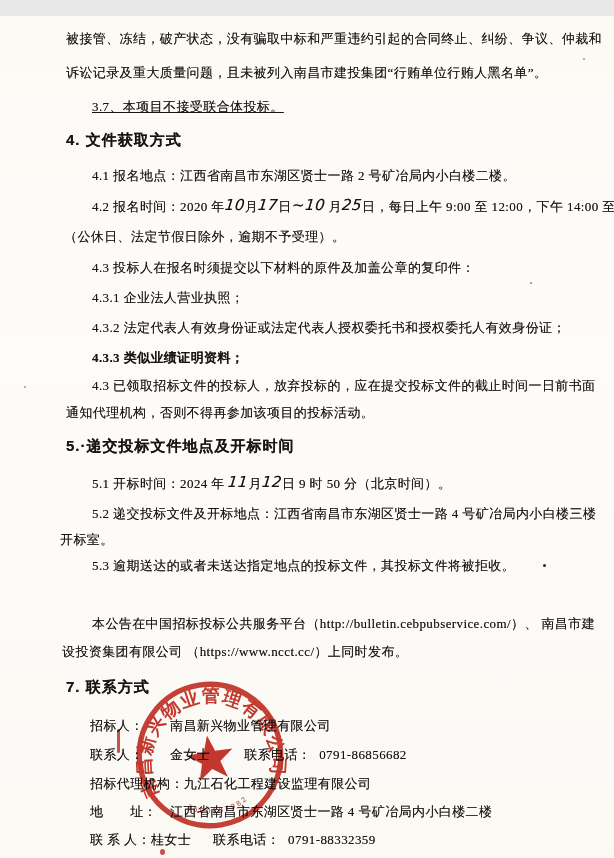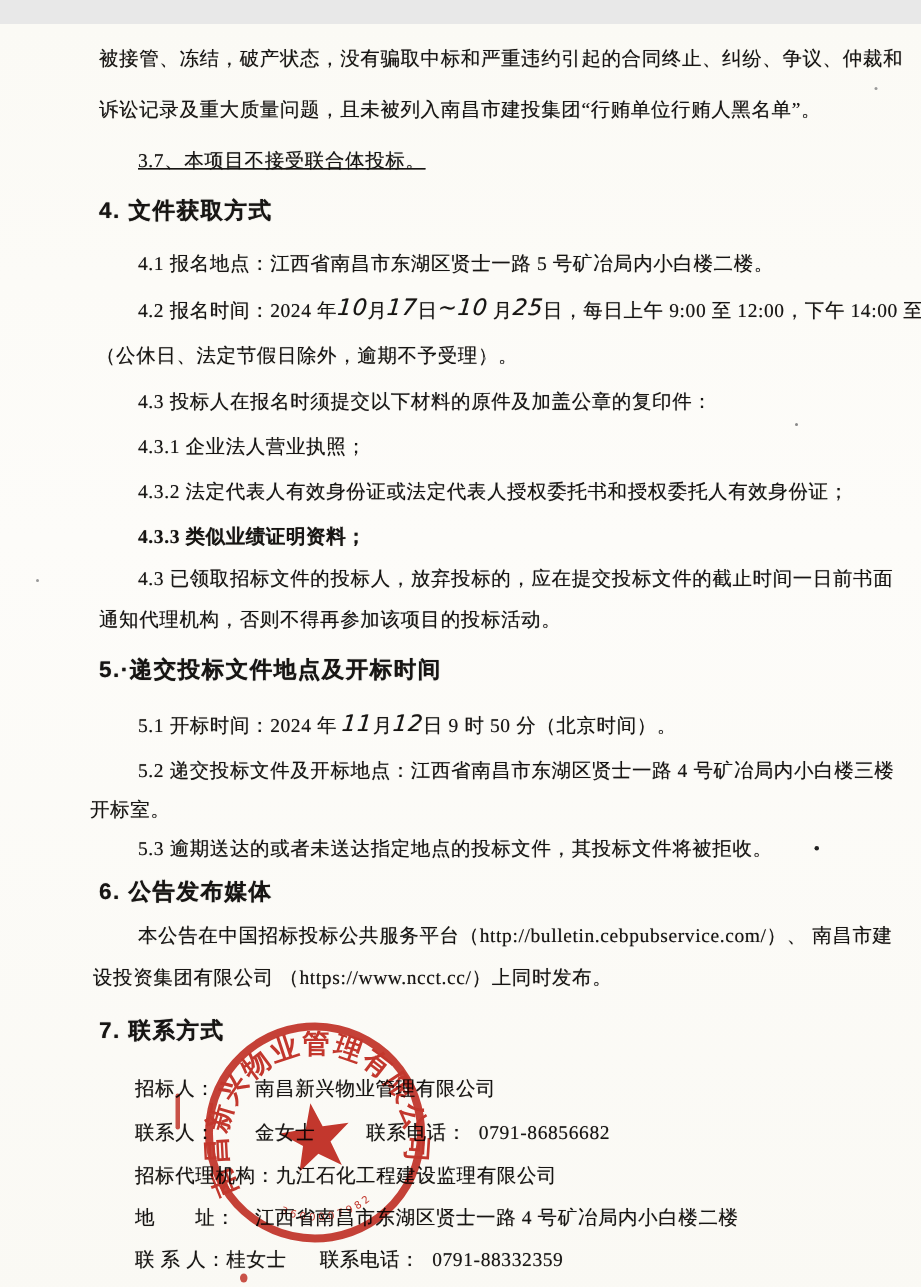--- a/index.html
+++ b/index.html
@@ -68,41 +68,40 @@
 </head>
 <body>
 
 <div class="page">
 
   <div class="line" style="top:14px;left:66px;">被接管、冻结，破产状态，没有骗取中标和严重违约引起的合同终止、纠纷、争议、仲裁和</div>
   <div class="line" style="top:48px;left:66px;">诉讼记录及重大质量问题，且未被列入南昌市建投集团“行贿单位行贿人黑名单”。</div>
   <div class="line" style="top:82px;left:92px;text-decoration:underline;">3.7、本项目不接受联合体投标。</div>
 
   <div class="line heading" style="top:115px;left:66px;">4. 文件获取方式</div>
-  <div class="line" style="top:151px;left:92px;">4.1 报名地点：江西省南昌市东湖区贤士一路 5 号矿冶局内小白楼二楼。</div>
+  <div class="line" style="top:151px;left:92px;">4.1 报名地点：江西省南昌市东湖区贤士一路 2 号矿冶局内小白楼二楼。</div>
   <div class="line" style="top:181px;left:92px;">
-    <span>4.2 报名时间：2024 年</span><span class="hw">10</span><span>月</span><span class="hw">17</span><span>日</span><span class="hw">~10</span><span> 月</span><span class="hw">25</span><span>日，每日上午 9:00 至 12:00，下午 14:00 至 17:00</span>
+    <span>4.2 报名时间：2020 年</span><span class="hw">10</span><span>月</span><span class="hw">17</span><span>日</span><span class="hw">~10</span><span> 月</span><span class="hw">25</span><span>日，每日上午 9:00 至 12:00，下午 14:00 至 17:00</span>
   </div>
   <div class="line" style="top:212px;left:64px;">（公休日、法定节假日除外，逾期不予受理）。</div>
   <div class="line" style="top:243px;left:92px;">4.3 投标人在报名时须提交以下材料的原件及加盖公章的复印件：</div>
   <div class="line" style="top:273px;left:92px;">4.3.1 企业法人营业执照；</div>
   <div class="line" style="top:303px;left:92px;">4.3.2 法定代表人有效身份证或法定代表人授权委托书和授权委托人有效身份证；</div>
   <div class="line" style="top:333px;left:92px;font-weight:bold;">4.3.3 类似业绩证明资料；</div>
   <div class="line" style="top:361px;left:92px;">4.3 已领取招标文件的投标人，放弃投标的，应在提交投标文件的截止时间一日前书面</div>
   <div class="line" style="top:388px;left:66px;">通知代理机构，否则不得再参加该项目的投标活动。</div>
 
   <div class="line heading" style="top:421px;left:66px;">5.·递交投标文件地点及开标时间</div>
   <div class="line" style="top:458px;left:92px;">
     <span>5.1 开标时间：2024 年 </span><span class="hw">11</span><span>月</span><span class="hw">12</span><span>日 9 时 50 分（北京时间）。</span>
   </div>
   <div class="line" style="top:489px;left:92px;">5.2 递交投标文件及开标地点：江西省南昌市东湖区贤士一路 4 号矿冶局内小白楼三楼</div>
   <div class="line" style="top:515px;left:60px;">开标室。</div>
   <div class="line" style="top:541px;left:92px;">5.3 逾期送达的或者未送达指定地点的投标文件，其投标文件将被拒收。</div>
 
-  <div class="line heading" style="top:569px;left:66px;">6. 公告发布媒体</div>
   <div class="line" style="top:599px;left:92px;">本公告在中国招标投标公共服务平台（http://bulletin.cebpubservice.com/）、 南昌市建</div>
   <div class="line" style="top:627px;left:62px;">设投资集团有限公司 （https://www.ncct.cc/）上同时发布。</div>
 
   <div class="line heading" style="top:662px;left:66px;">7. 联系方式</div>
 
   <div class="line" style="top:701px;left:90px;">
     <span class="lbl w80">招标人：</span><span>南昌新兴物业管理有限公司</span>
   </div>
   <div class="line" style="top:730px;left:90px;">
     <span class="lbl w80">联系人：</span><span>金女士</span><span class="gap34">联系电话：</span><span class="gap8">0791-86856682</span>

